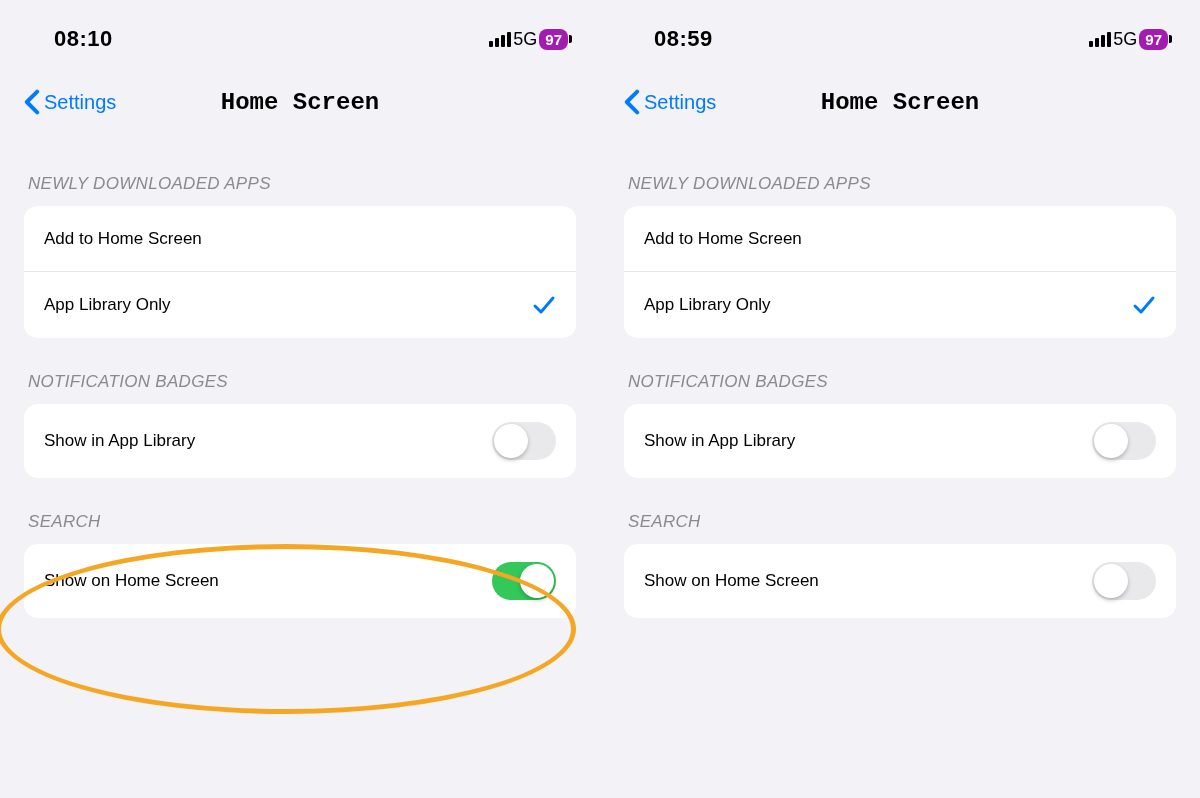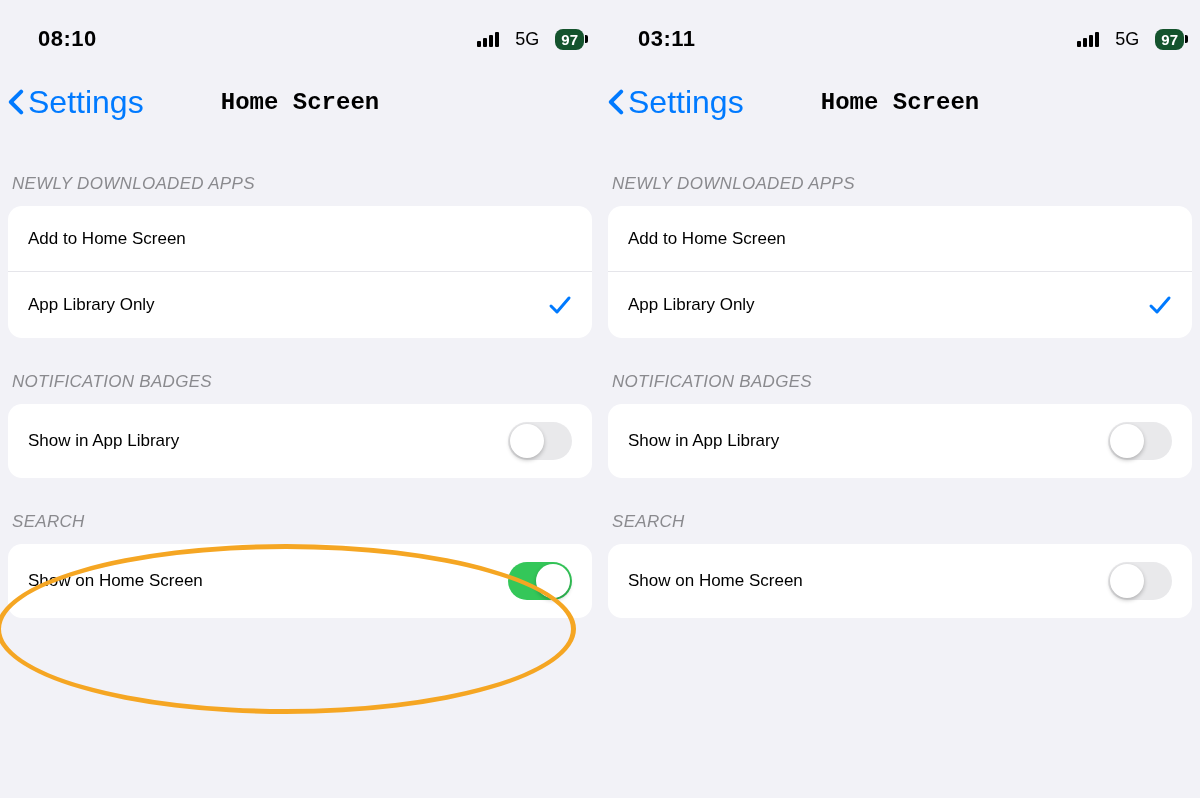--- a/index.html
+++ b/index.html
@@ -13,58 +13,58 @@
     .container {
       display: flex;
       width: 1200px;
       height: 798px;
     }
     .phone {
       width: 600px;
       height: 798px;
       background: #f2f2f7;
       position: relative;
-      padding: 0 8px;
+      padding: 0 24px;
     }
     .status-bar {
       display: flex;
       justify-content: space-between;
       align-items: center;
       height: 60px;
       padding-top: 18px;
     }
     .status-time {
       font-size: 22px;
       font-weight: 700;
       color: #000;
       padding-left: 30px;
       letter-spacing: 0.5px;
     }
     .status-right {
       display: flex;
       align-items: center;
-      gap: 16px;
+      gap: 2px;
       padding-right: 8px;
     }
     .signal-bars {
       display: flex;
       align-items: flex-end;
       gap: 2px;
       height: 16px;
     }
     .bar { width: 4px; background: #000; border-radius: 1px; }
     .bar.b1 { height: 6px; }
     .bar.b2 { height: 9px; }
     .bar.b3 { height: 12px; }
     .bar.b4 { height: 15px; }
     .net-label { font-size: 18px; font-weight: 500; color: #000; }
     .battery {
       display: inline-flex;
       align-items: center;
-      background: #14532d;
+      background: #a21caf;
       color: #fff;
       border-radius: 8px;
       padding: 2px 6px;
       font-size: 15px;
       font-weight: 700;
       position: relative;
       justify-content: flex-end;
     }
     .battery::after {
       content: "";
@@ -82,21 +82,21 @@
       align-items: center;
       height: 60px;
       position: relative;
       margin-top: 12px;
     }
     .back-btn {
       display: flex;
       align-items: center;
       gap: 4px;
       color: #007aff;
-      font-size: 32px;
+      font-size: 20px;
       cursor: pointer;
     }
     .chevron-left {
       width: 16px;
       height: 26px;
     }
     .nav-title {
       position: absolute;
       left: 50%;
       transform: translateX(-50%);
@@ -225,21 +225,21 @@
             <div class="knob"></div>
           </div>
       </div>
     </div>
 
     <div class="annotation-ellipse" style="left:-4px; top:544px; width:580px; height:170px;"></div>
   </div>
 
   <div class="phone">
     <div class="status-bar">
-      <div class="status-time">03:11</div>
+      <div class="status-time">08:59</div>
       <div class="status-right">
         <div class="signal-bars">
           <div class="bar b1"></div>
             <div class="bar b2"></div>
             <div class="bar b3"></div>
             <div class="bar b4"></div>
         </div>
         <span class="net-label">5G</span>
         <span class="battery">
             <span>97</span>

